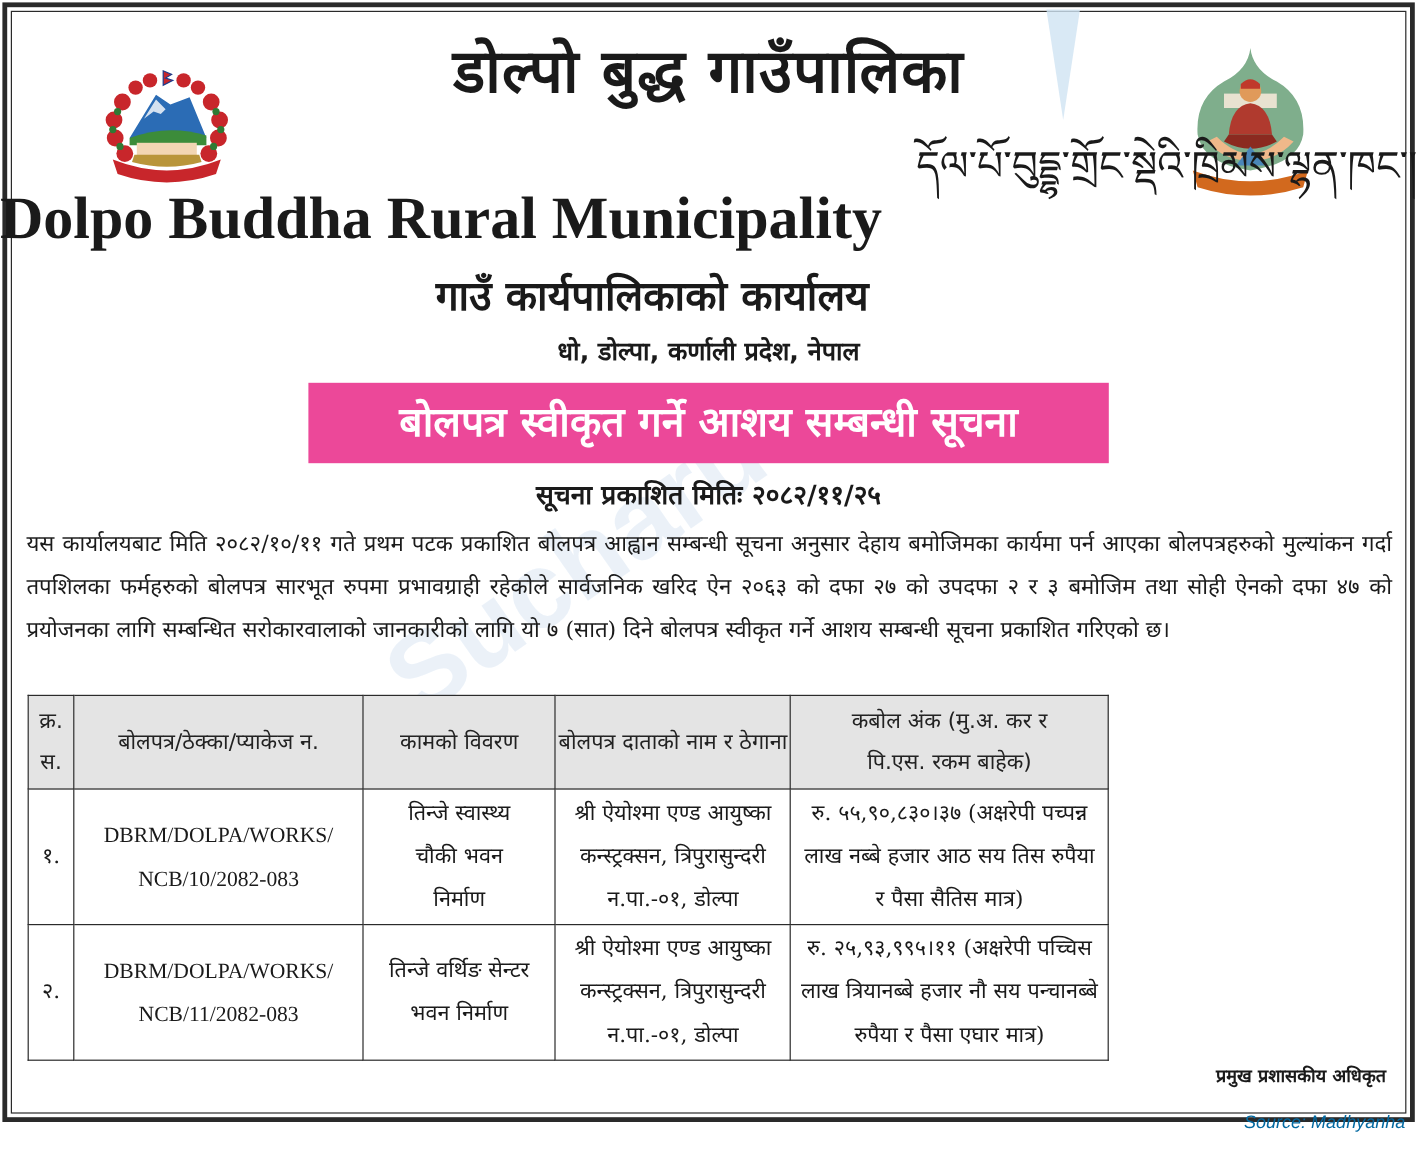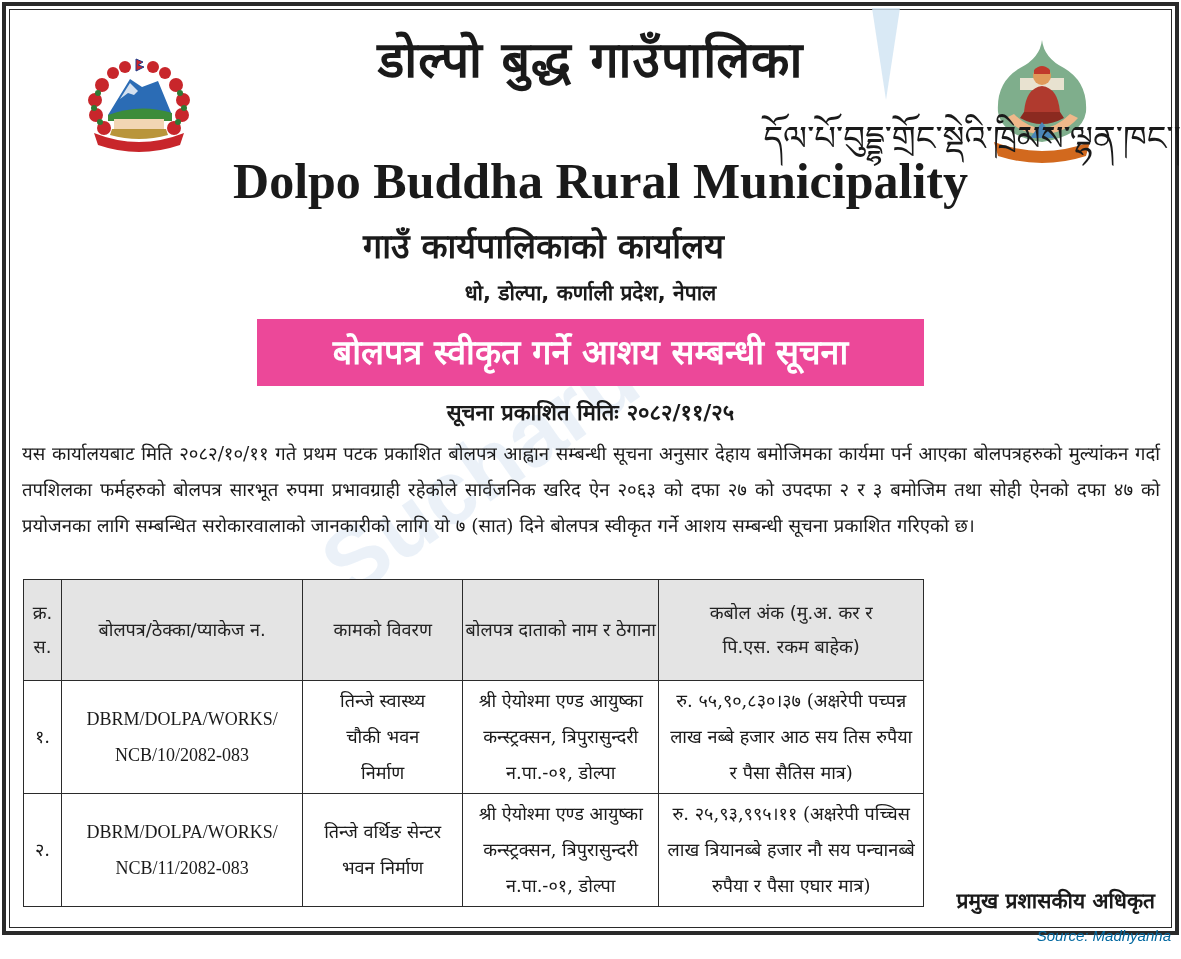--- a/index.html
+++ b/index.html
@@ -34,24 +34,23 @@
   .title-ne {
     position: absolute; left: 0; width: 1181px; top: 24px; text-align: center;
     font-size: 50px; font-weight: bold; letter-spacing: 1px;
     font-family: "DejaVu Sans", sans-serif;
   }
   .title-tib {
     position: absolute; left: 0; width: 1181px; top: 100px; text-align: right;
     font-size: 34px; font-family: "DejaVu Serif", serif;
   }
   .title-en {
-    position: absolute; left: 0; width: 1181px; top: 152px; text-align: center;
+    position: absolute; left: 0; width: 1181px; top: 152px; text-align: left;
     font-size: 50px; font-weight: bold; font-family: "Liberation Serif", serif;
     letter-spacing: 0px;
-    padding-left: 20px;
   }
   .subtitle-ne {
     position: absolute; left: 0; width: 1087px; top: 222px; text-align: center;
     font-size: 34px; font-weight: bold;
   }
   .address {
     position: absolute; left: 0; width: 1181px; top: 278px; text-align: center;
     font-size: 21px; font-weight: bold;
   }
   .banner {
@@ -79,21 +78,21 @@
     border: 1.5px solid #2b2b2b; text-align: center; vertical-align: middle;
   }
   table.bids th {
     background: #e4e4e4; font-family: "DejaVu Sans", sans-serif; font-weight: normal;
     font-size: 18px; line-height: 34px; height: 78px; color: #222;
   }
   table.bids td { font-size: 18px; line-height: 36px; height: 113px; padding: 0 6px; }
   td.code { font-family: "Liberation Serif", serif; font-size: 21px; }
 
   .signature {
-    position: absolute; right: 26px; top: 886px; font-size: 21px; font-weight: bold;
+    position: absolute; right: 26px; top: 886px; font-size: 15px; font-weight: bold;
   }
   .source {
     position: absolute; right: 10px; top: 927px; font-size: 15px; font-style: italic;
     font-family: "Liberation Sans", sans-serif; color: #0369a1;
   }
 </style>
 </head>
 <body>
 
 <div class="frame-outer"></div>
@@ -167,21 +166,21 @@
       <col style="width:203px">
       <col style="width:263px">
       <col style="width:361px">
   </colgroup>
   <thead>
     <tr>
       <th style="padding:0 4px;">क्र. स.</th>
       <th>बोलपत्र/ठेक्का/प्याकेज न.</th>
       <th>कामको विवरण</th>
       <th>बोलपत्र दाताको नाम र ठेगाना</th>
-      <th style="padding:16px 30px;">कबोल अंक (मु.अ. कर र पि.एस. रकम बाहेक)</th>
+      <th style="padding:4px 30px;">कबोल अंक (मु.अ. कर र पि.एस. रकम बाहेक)</th>
     </tr>
   </thead>
   <tbody>
     <tr>
       <td>१.</td>
       <td class="code">
         <div>DBRM/DOLPA/WORKS/</div>
         <div>NCB/10/2082-083</div>
       </td>
       <td style="padding:0 22px;">तिन्जे स्वास्थ्य चौकी भवन निर्माण</td>

